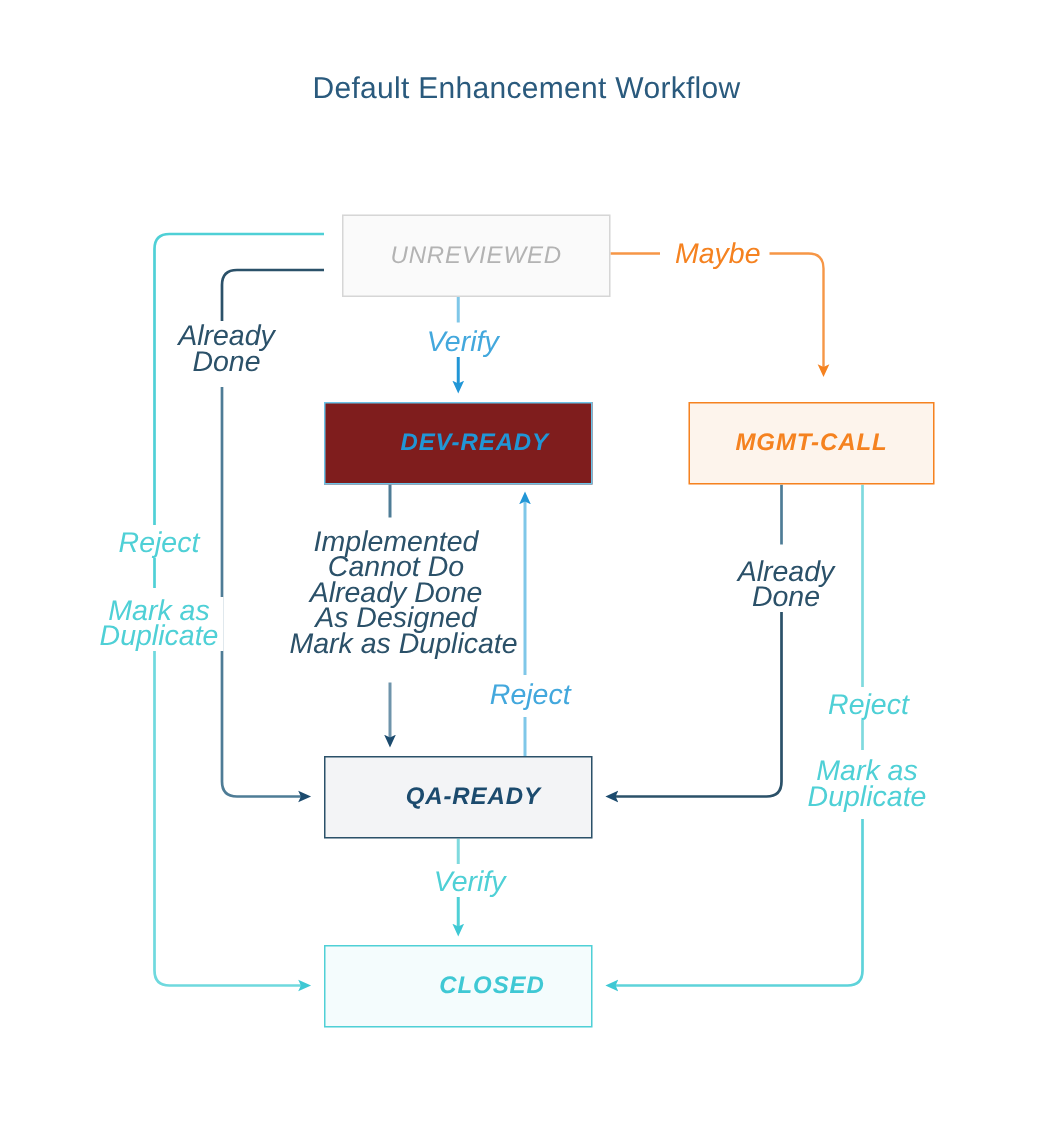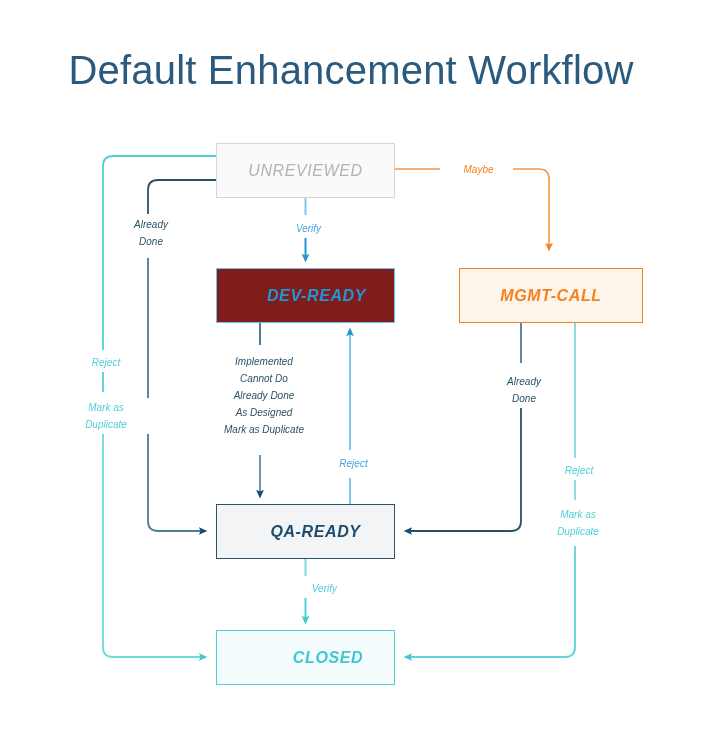--- a/index.html
+++ b/index.html
@@ -16,21 +16,21 @@
     height: 756px;
     background: #ffffff;
     overflow: hidden;
   }
   #title {
     position: absolute;
     left: 0;
     top: 48px;
     width: 702px;
     text-align: center;
-    font-size: 40px;
+    font-size: 20px;
     font-weight: 400;
     color: #2a5a7d;
     letter-spacing: 0.2px;
   }
   svg#edges {
     position: absolute;
     left: 0;
     top: 0;
     width: 702px;
     height: 756px;
@@ -40,36 +40,36 @@
     box-sizing: border-box;
     display: flex;
     align-items: center;
     justify-content: center;
     font-style: italic;
     font-weight: bold;
     font-size: 16px;
     letter-spacing: 0.6px;
   }
   .node-unreviewed {
-    left: 216px; top: 143px; width: 179px; height: 55px;
+    left: 228px; top: 143px; width: 179px; height: 55px;
     border: 1px solid #d6d6d6;
     background: #fafafa;
     color: #b3b3b3;
     font-weight: normal;
     justify-content: center;
   }
   .node-devready {
     left: 216px; top: 268px; width: 179px; height: 55px;
     border: 1px solid #6cc4e8;
     background: #7f1d1d;
     color: #2196d6;
     padding-left: 22px;
   }
   .node-mgmtcall {
-    left: 459px; top: 268px; width: 184px; height: 55px;
+    left: 459px; top: 268px; width: 164px; height: 55px;
     border: 1px solid #f58220;
     background: #fdf4ec;
     color: #f58220;
   }
   .node-qaready {
     left: 216px; top: 504px; width: 179px; height: 55px;
     border: 1px solid #2b5169;
     background: #f3f4f6;
     color: #1c4b6e;
     padding-left: 20px;
@@ -77,21 +77,21 @@
   .node-closed {
     left: 216px; top: 630px; width: 179px; height: 55px;
     border: 1px solid #4fd0d6;
     background: #f4fcfd;
     color: #3fc8d4;
     padding-left: 45px;
   }
   .edge-label {
     position: absolute;
     font-style: italic;
-    font-size: 10px;
+    font-size: 19px;
     line-height: 17px;
     text-align: center;
     white-space: pre;
     background: #ffffff;
     padding: 1px 3px;
   }
   .lbl-blue   { color: #43a8dd; }
   .lbl-orange { color: #f58220; }
   .lbl-navy   { color: #2b5169; }
   .lbl-cyan   { color: #4fd0d6; }

